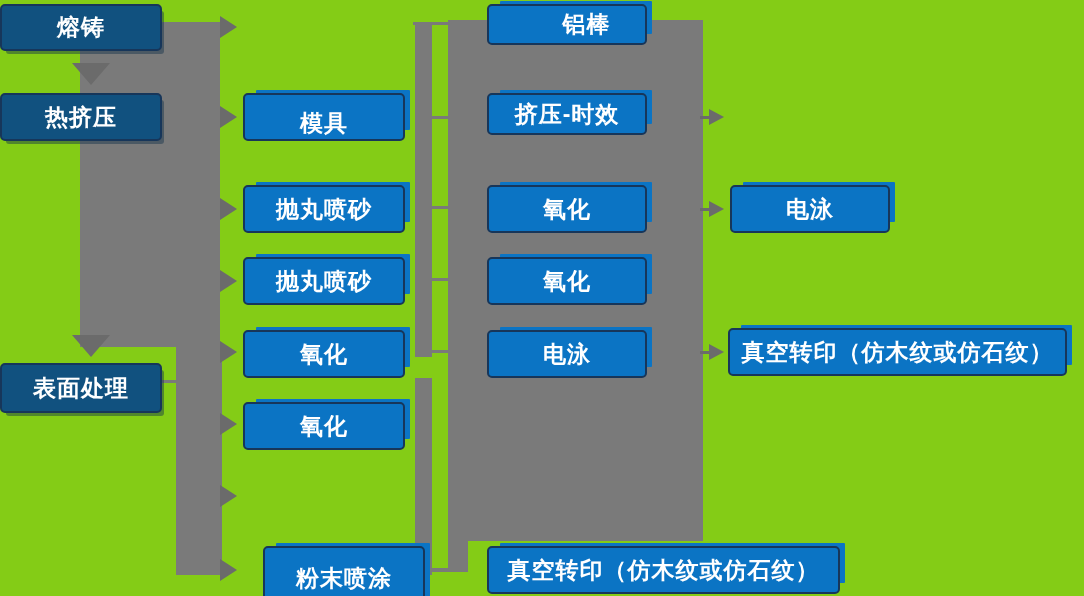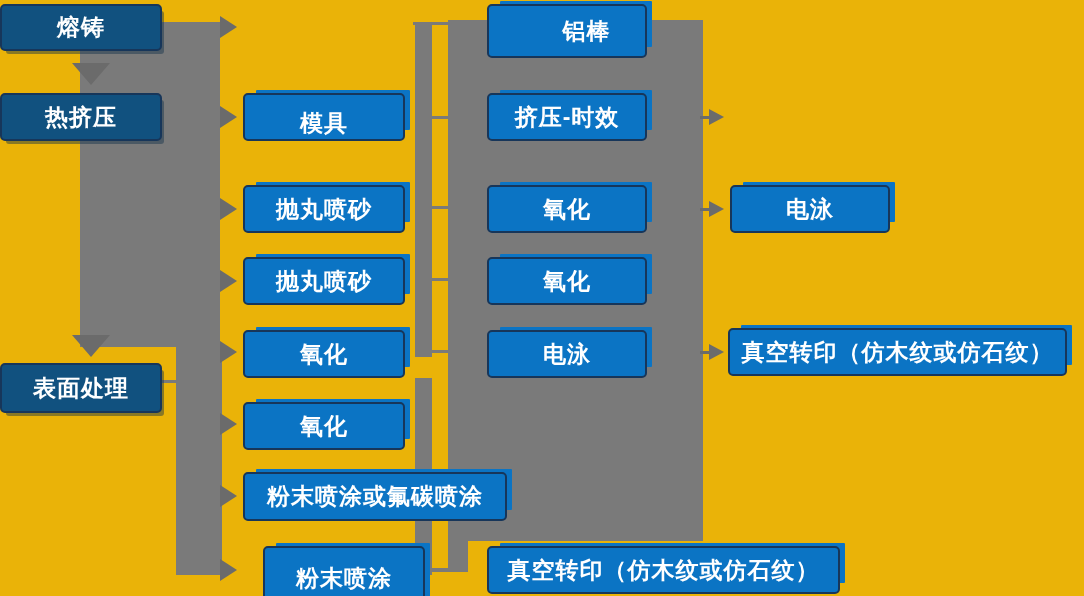--- a/index.html
+++ b/index.html
@@ -1,17 +1,17 @@
 <!DOCTYPE html>
 <html><head>
 <meta charset="utf-8">
 <style>
   html,body{margin:0;padding:0;background:#fff;}
   #stage{
-    position:relative;width:1084px;height:596px;background:#eab308;overflow:hidden;
+    position:relative;width:1084px;height:596px;background:#84cc16;overflow:hidden;
     font-family:"Liberation Sans","DejaVu Sans",sans-serif;
   }
   .bar{position:absolute;background:#7a7a7a;z-index:1;}
   .stub{position:absolute;background:#7a7a7a;z-index:1;}
   
   .arr-r{position:absolute;width:0;height:0;z-index:3;
     border-top:11px solid transparent;border-bottom:11px solid transparent;
     border-left:17px solid #6b6b6b;}
   
   .arr-d{position:absolute;width:0;height:0;z-index:3;
@@ -88,31 +88,28 @@
   </div>
   <div class="node proc" style="left:243px;top:257px;width:162px;height:48px;">
     <span>抛丸喷砂</span>
   </div>
   <div class="node proc" style="left:243px;top:330px;width:162px;height:48px;">
     <span>氧化</span>
   </div>
   <div class="node proc" style="left:243px;top:402px;width:162px;height:48px;">
     <span>氧化</span>
   </div>
-  <div class="node proc" style="left:243px;top:472px;width:264px;height:49px;">
-    <span>粉末喷涂或氟碳喷涂</span>
-  </div>
   <div class="node proc" style="left:243px;top:546px;width:162px;height:64px;margin-left:20px;">
     <span>粉末喷涂</span>
   </div>
 
-  <div class="node proc" style="left:487px;top:4px;width:160px;height:54px;padding-left:39px;">
+  <div class="node proc" style="left:487px;top:4px;width:160px;height:41px;padding-left:39px;">
     <span>铝棒</span>
   </div>
-  <div class="node proc" style="left:487px;top:93px;width:160px;height:48px;">
+  <div class="node proc" style="left:487px;top:93px;width:160px;height:42px;">
     <span>挤压-时效</span>
   </div>
   <div class="node proc" style="left:487px;top:185px;width:160px;height:48px;">
     <span>氧化</span>
   </div>
   <div class="node proc" style="left:487px;top:257px;width:160px;height:48px;">
     <span>氧化</span>
   </div>
   <div class="node proc" style="left:487px;top:330px;width:160px;height:48px;">
     <span>电泳</span>

